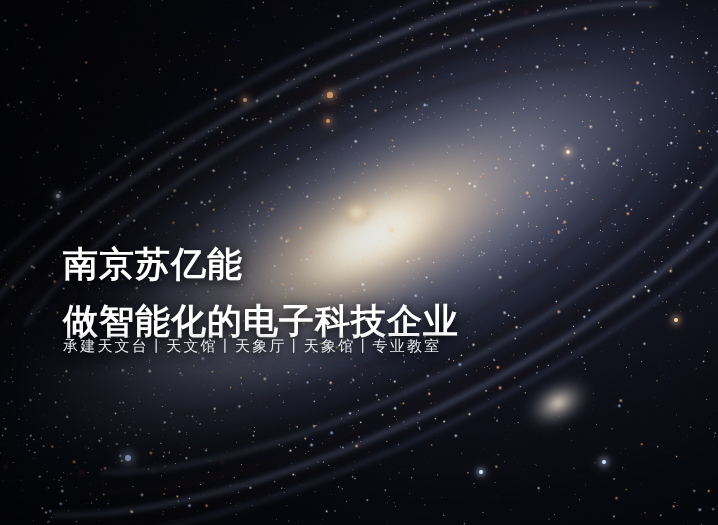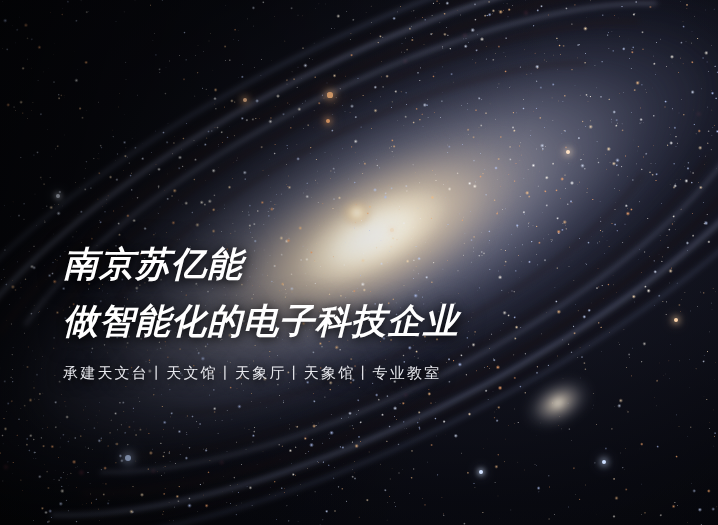--- a/index.html
+++ b/index.html
@@ -185,24 +185,23 @@
     left:63px; top:246px;
     width:600px;
   }
   .headline{
     color:#ffffff;
     font-weight:700;
     letter-spacing:1px;
     line-height:1;
     text-shadow:0 2px 10px rgba(0,0,0,.85),0 0 26px rgba(0,0,0,.6);
     white-space:nowrap;
-    font-style:italic;
   }
   #headline-1{font-size:35px;margin-bottom:22px;}
-  #headline-2{font-size:35px;margin-bottom:27px;}
+  #headline-2{font-size:35px;}
   #subtitle{
     color:#e8e9ee;
     font-size:15px;
     letter-spacing:2.2px;
     line-height:1;
     text-shadow:0 2px 9px rgba(0,0,0,.9),0 0 18px rgba(0,0,0,.6);
     white-space:nowrap;
   }
 </style>
 </head>

